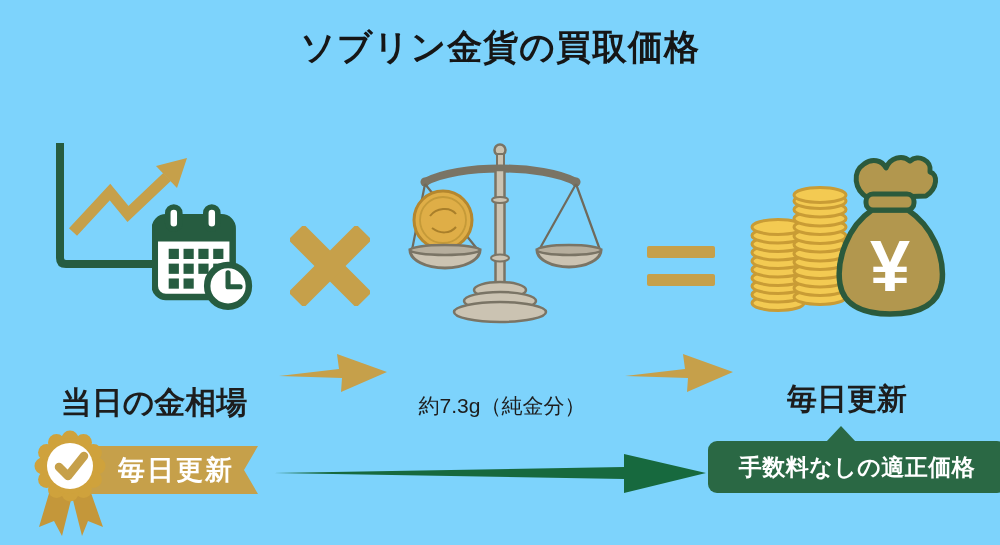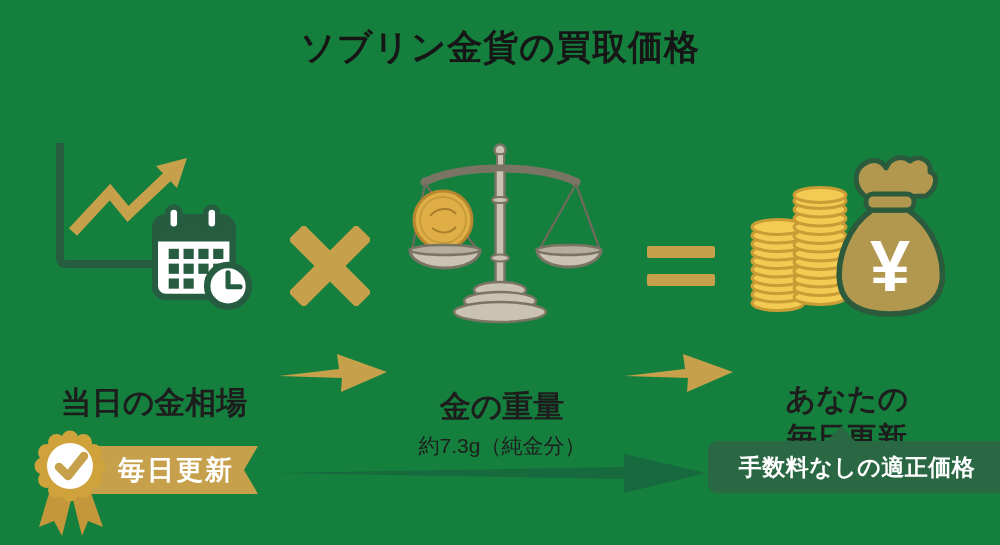--- a/index.html
+++ b/index.html
@@ -16,21 +16,21 @@
     --bagOutline:#2b5a3c;
     --scaleGray:#7a7465;
     --scaleFill:#cbc3b2;
     --scaleDark:#b6ae9d;
     --coinGold:#dfae47;
     --coinGoldEdge:#b5872e;
   }
   *{margin:0;padding:0;box-sizing:border-box;}
   html,body{background:#ffffff;}
   body{font-family:"Liberation Sans","DejaVu Sans",sans-serif;color:var(--ink);}
-  .canvas{position:relative;width:1000px;height:545px;background:#15803d;overflow:hidden;margin:0 auto;}
+  .canvas{position:relative;width:1000px;height:545px;background:#7dd3fc;overflow:hidden;margin:0 auto;}
   .title{position:absolute;top:24px;left:0;width:1000px;text-align:center;
          font-size:35px;font-weight:800;letter-spacing:1px;color:#161616;}
   .abs{position:absolute;}
   .step-label{position:absolute;text-align:center;font-weight:800;color:#1d1d1d;margin-top:47px;}
   .step-label .l1{font-size:31px;line-height:1.28;}
   .step-label .l2{font-size:31px;line-height:1.28;}
   .step-label .l2.small{font-size:21px;font-weight:400;margin-top:6px;}
   .label3 .l1,.label3 .l2{font-size:30px;line-height:1.3;}
   .callout{position:absolute;left:708px;top:441px;width:298px;height:52px;
            background:var(--calloutGreen);border-radius:9px;
@@ -152,30 +152,28 @@
 
   <div class="step-label" style="left:18px;top:336px;width:272px;">
     <div class="l1">当日の金相場</div>
   </div>
 
   <svg class="abs" style="left:277px;top:344px;" width="112" height="52" viewBox="0 0 112 52">
     <polygon points="2,32 62,25 60,10 110,28 64,48 65,34" style="fill:var(--gold)"></polygon>
   </svg>
 
   <div class="step-label" style="left:388px;top:340px;width:228px;">
-    <div class="l1">金の重量</div>
     <div class="l2 small">約7.3g（純金分）</div>
   </div>
 
   <svg class="abs" style="left:623px;top:344px;" width="112" height="52" viewBox="0 0 112 52">
     <polygon points="2,32 62,25 60,10 110,28 64,48 65,34" style="fill:var(--gold)"></polygon>
   </svg>
 
   <div class="step-label label3" style="left:728px;top:332px;width:238px;">
-    <div class="l1">あなたの</div>
     <div class="l2">毎日更新</div>
   </div>
 
   <svg class="abs" style="left:26px;top:430px;" width="236" height="114" viewBox="0 0 236 114">
     <path d="M24 60 L46 66 L36 106 L28 91 L13 97 Z" style="fill:var(--goldDeep)"></path>
     <path d="M64 60 L46 66 L56 106 L62 91 L77 97 Z" style="fill:var(--goldDeep)"></path>
     <polygon points="62,16 232,16 218,40 232,64 62,64" style="fill:var(--gold)"></polygon>
     <g style="fill:var(--rosetteGold)">
       <circle cx="71" cy="36" r="8.5"></circle>
         <circle cx="67.4" cy="49.5" r="8.5"></circle>

